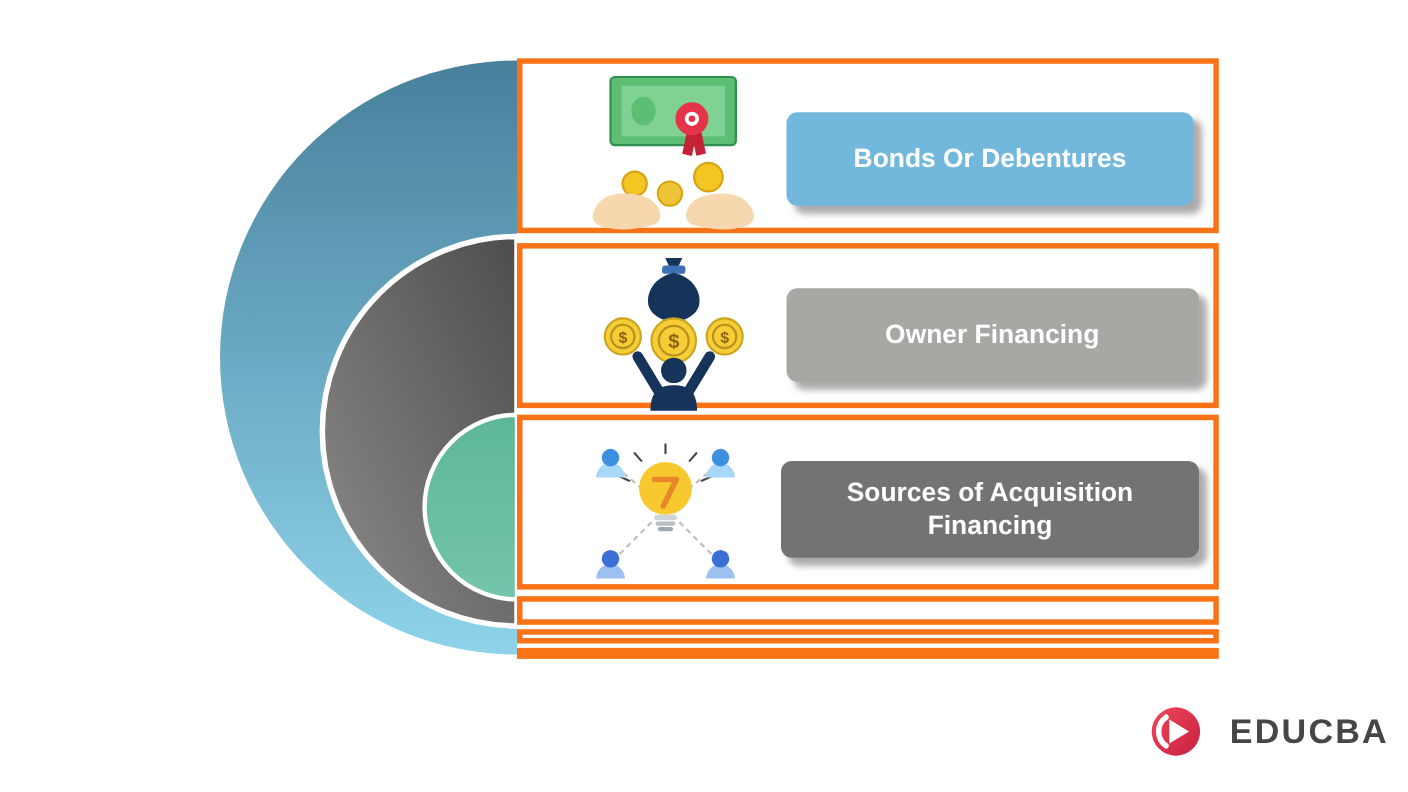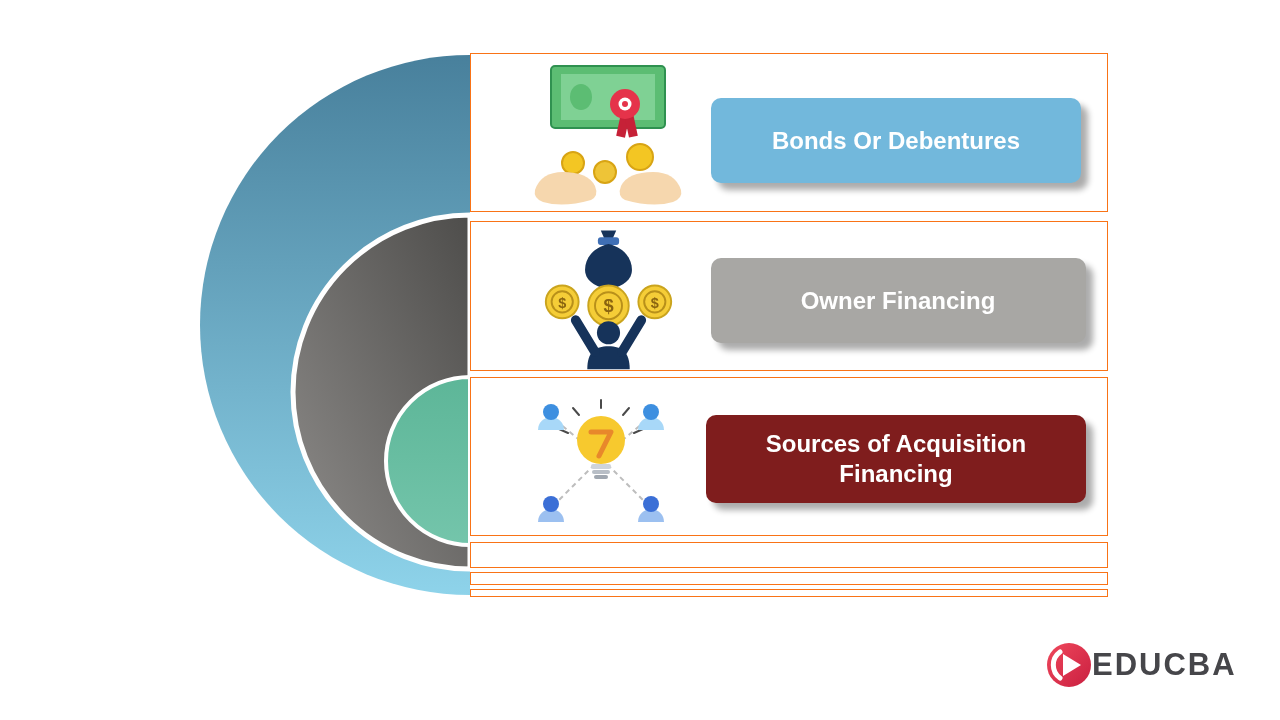--- a/index.html
+++ b/index.html
@@ -2,40 +2,40 @@
 <html><head>
 <meta charset="utf-8">
 <style>
   html,body{margin:0;padding:0;background:#ffffff;}
   .stage{
     position:relative;width:1280px;height:720px;background:#ffffff;
     font-family:"Liberation Sans",sans-serif;overflow:hidden;
   }
   .arcs-svg{position:absolute;left:0;top:0;}
   .panel{position:absolute;left:470px;top:53px;width:638px;height:546px;}
-  .row{position:absolute;left:0;width:638px;background:#ffffff;border:1px solid #f97316;box-sizing:border-box;}
+  .row{position:absolute;left:0;width:638px;background:#ffffff;border:5px solid #f97316;box-sizing:border-box;}
   .row1{top:0;height:159px;}
   .row2{top:168px;height:150px;}
   .row3{top:324px;height:159px;}
   .row4{top:489px;height:26px;}
   .row5{top:519px;height:13px;}
   .row6{top:536px;height:8px;}
   .icon-wrap{position:absolute;}
   .icon1{left:62px;top:6px;}
   .icon2{left:70px;top:2px;}
   .icon3{left:50px;top:10px;}
   .label-box{
     position:absolute;border-radius:10px;display:flex;align-items:center;justify-content:center;
     text-align:center;color:#ffffff;font-weight:bold;font-size:24px;line-height:1.25;
     box-shadow:7px 7px 6px rgba(0,0,0,0.33);padding:0 24px;box-sizing:border-box;
   }
   .lb1{left:240px;top:44px;width:370px;height:85px;background:#72b8dc;}
   .lb2{left:240px;top:36px;width:375px;height:85px;background:#a8a7a4;padding-left:23px;}
-  .lb3{left:235px;top:37px;width:380px;height:88px;background:#7f1d1d;}
-  .logo{position:absolute;left:1046px;top:642px;display:flex;align-items:center;gap:0;}
+  .lb3{left:235px;top:37px;width:380px;height:88px;background:#737373;}
+  .logo{position:absolute;left:1046px;top:642px;display:flex;align-items:center;gap:26px;}
   .logo-text{font-size:31px;font-weight:bold;letter-spacing:2px;color:#46464a;}
   .coin-text{font-weight:bold;fill:#8a6410;font-family:"Liberation Sans",sans-serif;}
 </style>
 </head>
 <body>
 
 <div class="stage">
 
   <svg class="arcs-svg" width="1280" height="720" viewBox="0 0 1280 720">
     <defs>

